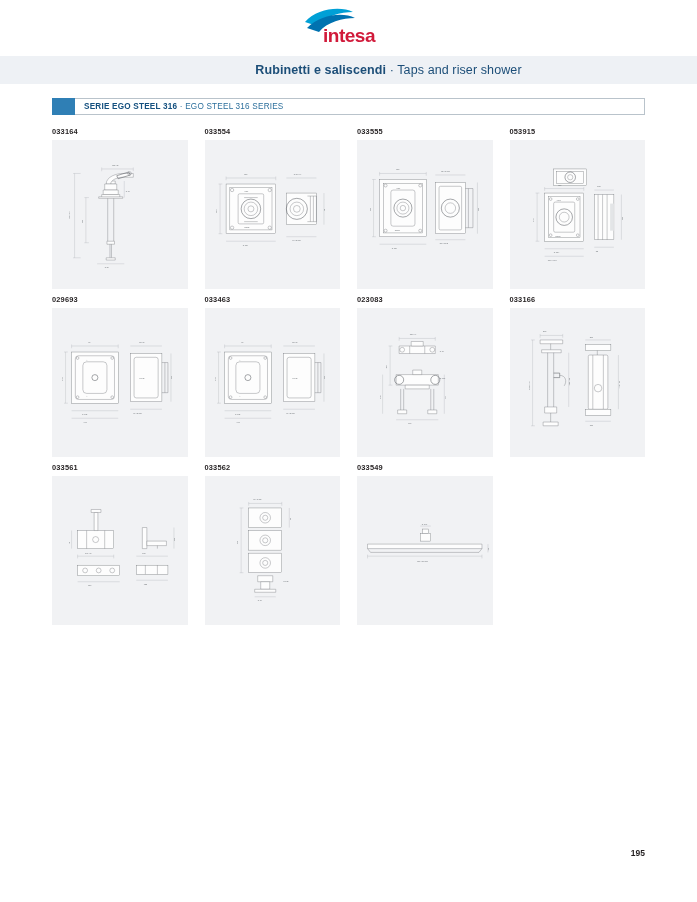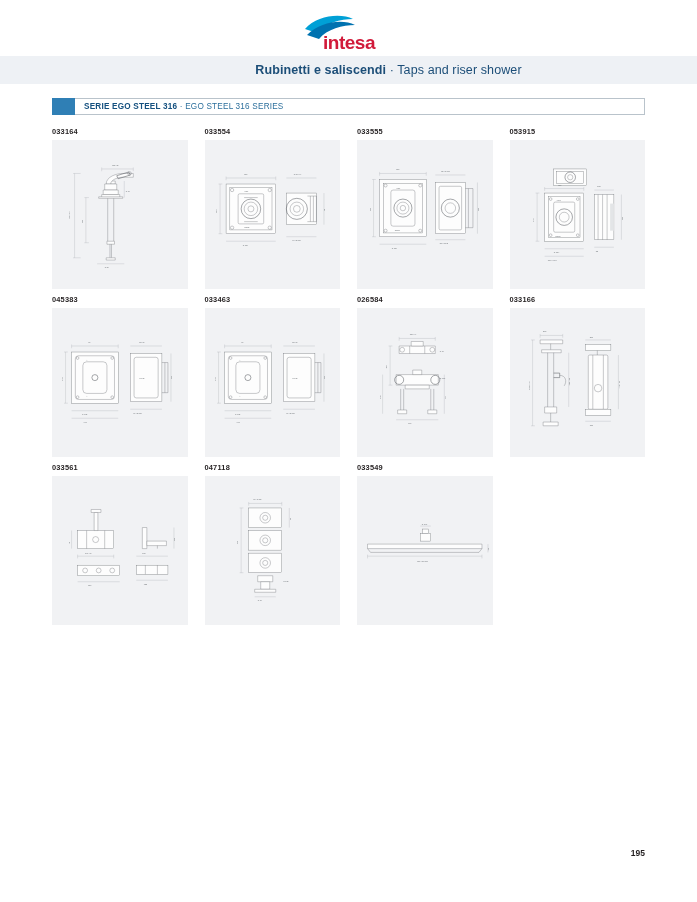--- a/index.html
+++ b/index.html
@@ -14,21 +14,21 @@
     color: #231f20;
     position: relative;
     overflow: hidden;
   }
 
   
   .logo-wrap {
     width: 100%;
     display: flex;
     justify-content: center;
-    align-items: center;
+    align-items: flex-end;
     padding-top: 20px;
     height: 46px;
     box-sizing: border-box;
   }
   .logo {
     position: relative;
     display: block;
     width: 104px;
     height: 40px;
   }
@@ -325,21 +325,21 @@
         <text class="dimtxt" x="58" y="126">G 1/2"</text>
         <path class="dim" d="M46 130 h52"></path>
         <text class="dimtxt" x="50" y="136">160 / 6"1/4</text>
         <path class="dim" d="M112 118 h26"></path>
         <text class="dimtxt" x="114" y="124">22</text>
       </svg>
     </div>
   </div>
 
   <div class="cell">
-    <div class="code">045383</div>
+    <div class="code">029693</div>
     <div class="img-box">
       <svg viewBox="0 0 180 149" preserveAspectRatio="xMidYMid meet">
         <rect class="lnfill" x="26" y="34" width="62" height="68"></rect>
         <rect class="ln" x="31" y="39" width="52" height="58" rx="4"></rect>
         <circle class="ln" cx="34" cy="42" r="1.8"></circle>
         <circle class="ln" cx="80" cy="42" r="1.8"></circle>
         <circle class="ln" cx="34" cy="94" r="1.8"></circle>
         <circle class="ln" cx="80" cy="94" r="1.8"></circle>
         <rect class="lnfill" x="41" y="47" width="32" height="42" rx="5"></rect>
         <circle class="ln2" cx="57" cy="68" r="4"></circle>
@@ -405,21 +405,21 @@
         <text class="dimtxt" x="40" y="118">G 1/2"</text>
         <path class="dim" d="M26 122 h62"></path>
         <text class="dimtxt" x="42" y="128">146</text>
         <path class="dim" d="M104 110 h42"></path>
         <text class="dimtxt" x="108" y="116">60 / 2"3/8</text>
       </svg>
     </div>
   </div>
 
   <div class="cell">
-    <div class="code">026584</div>
+    <div class="code">023083</div>
     <div class="img-box">
       <svg viewBox="0 0 180 149" preserveAspectRatio="xMidYMid meet">
 
         <path class="lnfill" d="M56 26 h48 v10 h-48 z"></path>
         <circle class="ln" cx="60" cy="31" r="3.2"></circle>
         <circle class="ln" cx="100" cy="31" r="3.2"></circle>
         <path class="ln" d="M70 26 v10 M90 26 v10"></path>
         <path class="lnfill" d="M72 20 h16 v6 h-16 z"></path>
 
         <path class="lnfill" d="M52 64 h56 v14 h-56 z"></path>
@@ -525,21 +525,21 @@
         <text class="dimtxt" x="48" y="122">210</text>
         <path class="dim" d="M112 114 h42"></path>
         <text class="dimtxt" x="122" y="120">155</text>
         <path class="dim" d="M162 44 v28"></path>
         <text class="dimtxt" x="164" y="62" transform="rotate(-90 164 62)">130</text>
       </svg>
     </div>
   </div>
 
   <div class="cell">
-    <div class="code">047118</div>
+    <div class="code">033562</div>
     <div class="img-box">
       <svg viewBox="0 0 180 149" preserveAspectRatio="xMidYMid meet">
         <rect class="lnfill" x="58" y="18" width="44" height="26"></rect>
         <circle class="ln" cx="80" cy="31" r="7"></circle>
         <circle class="ln" cx="80" cy="31" r="3.4"></circle>
         <rect class="lnfill" x="58" y="48" width="44" height="26"></rect>
         <circle class="ln" cx="80" cy="61" r="7"></circle>
         <circle class="ln" cx="80" cy="61" r="3.4"></circle>
         <rect class="lnfill" x="58" y="78" width="44" height="26"></rect>
         <circle class="ln" cx="80" cy="91" r="7"></circle>

